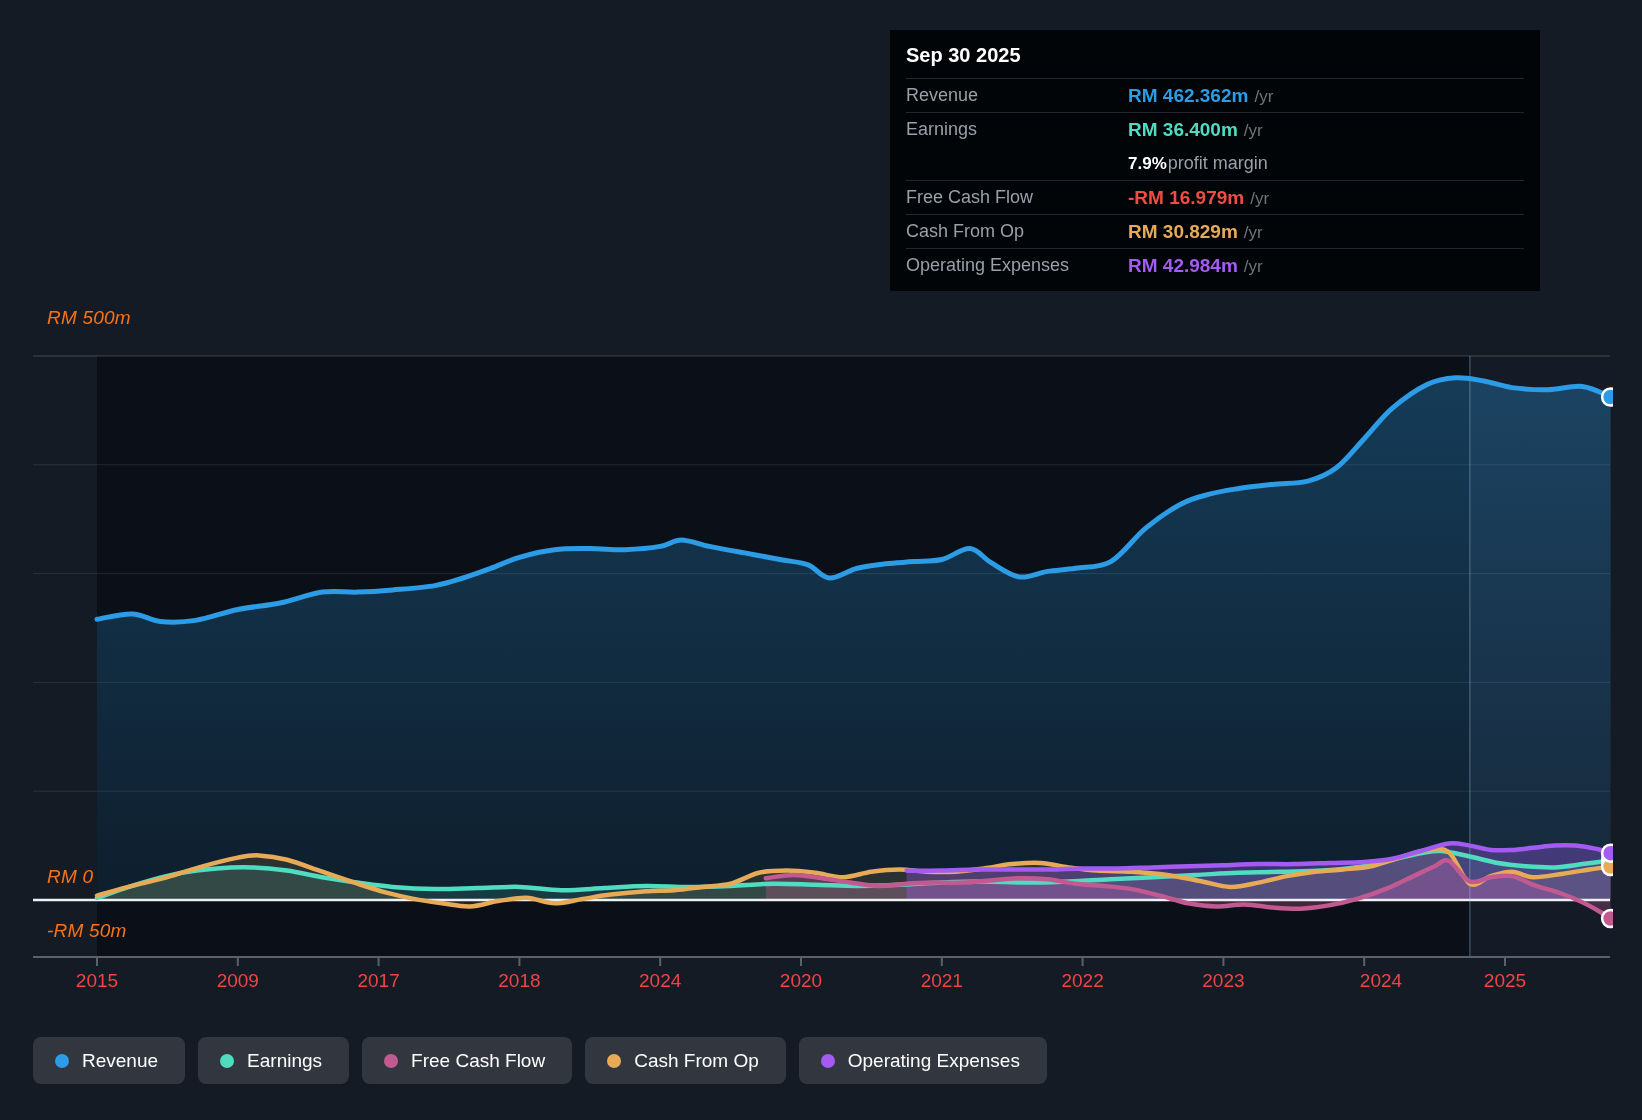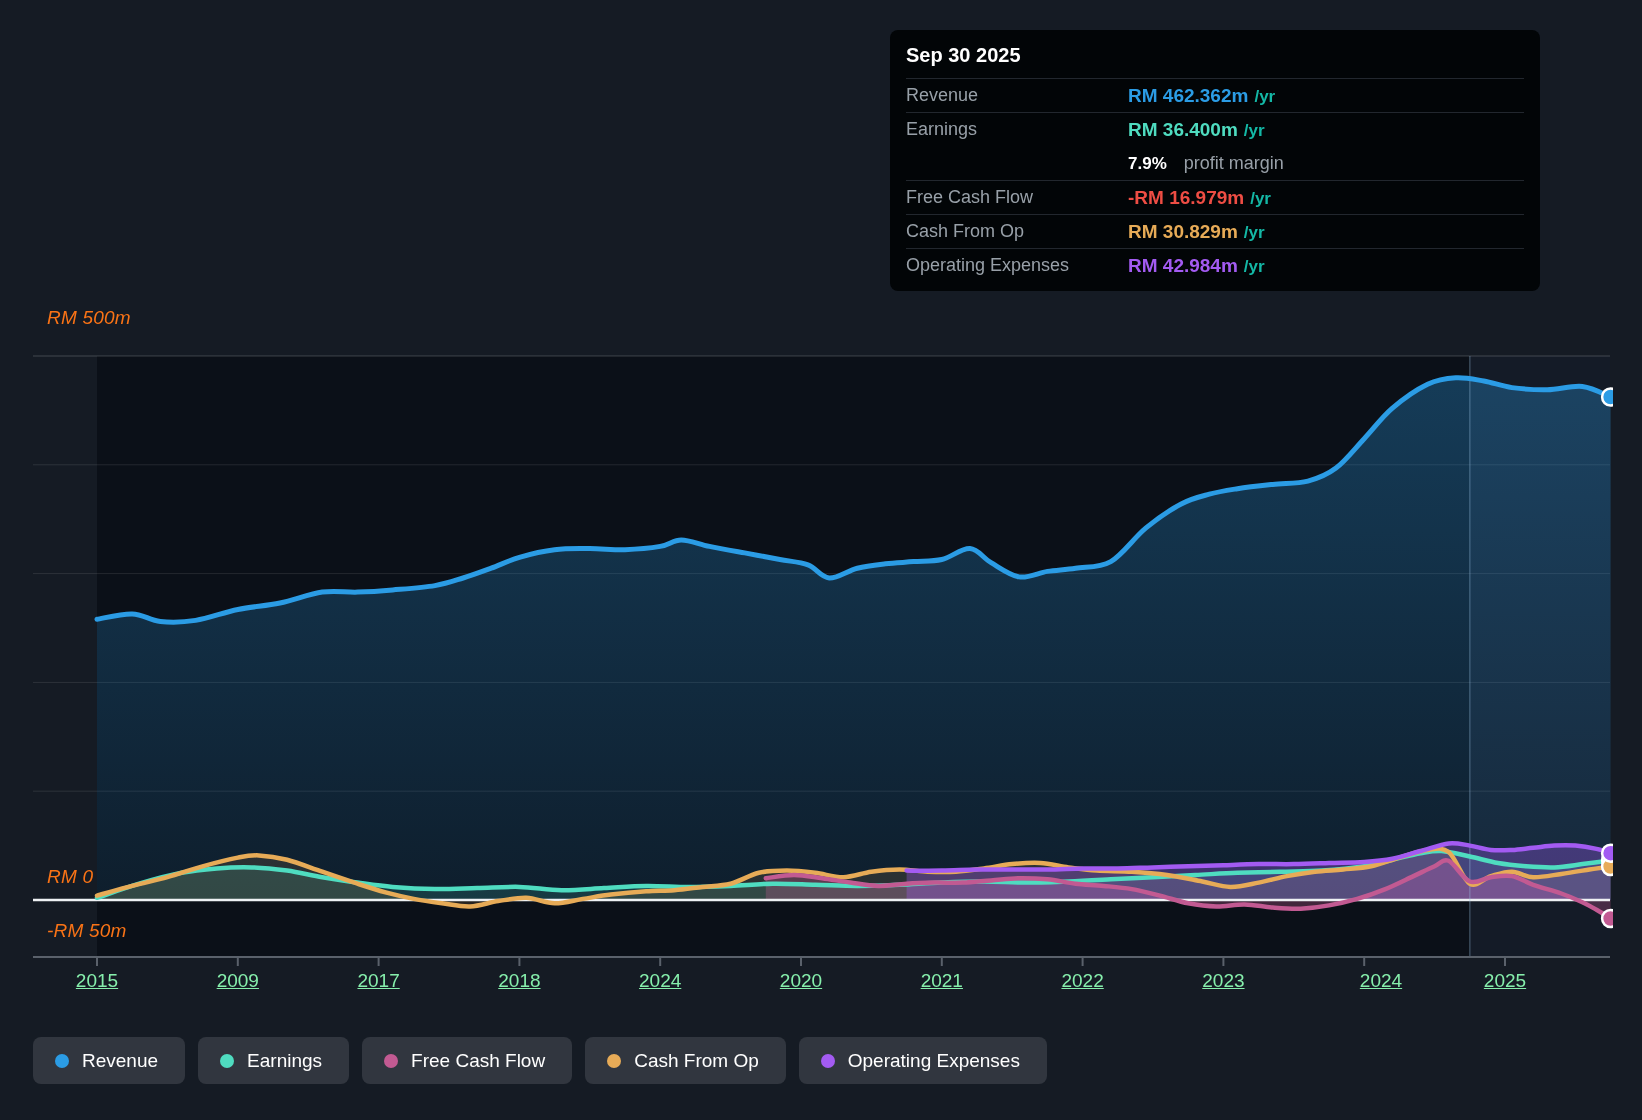--- a/index.html
+++ b/index.html
@@ -8,35 +8,35 @@
   #stage { position:absolute; inset:0; width:1642px; height:1120px; }
 
   
   #chart-svg { position:absolute; left:0; top:0; }
 
   
   .y-label { position:absolute; left:47px; transform:translateY(-50%); color:#f97316;
              font-size:19px; letter-spacing:.2px;font-style:italic; }
 
   
-  #x-axis .x-label { position:absolute; transform:translate(-50%,-50%); color:#86efac;
-             font-size:19px; font-weight:500; top:981px;text-decoration:underline; }
+  #x-axis .x-label { position:absolute; transform:translate(-50%,-50%); color:#ef4444;
+             font-size:19px; font-weight:500; top:981px; }
 
   
   #tooltip { position:absolute; left:890px; top:30px; width:650px; background:#020507;
-             border-radius:8px; padding:0 16px; color:#fff; }
+             border-radius:0; padding:0 16px; color:#fff; }
   #tooltip .tt-title { font-size:20px; font-weight:bold; padding:14px 0 11px 0; }
   #tooltip .tt-row { display:flex; align-items:center; border-top:1px solid #22272e;
              min-height:34px; }
   #tooltip .tt-row.no-border { border-top:none; }
   #tooltip .tt-label { width:222px; flex:none; color:#98a0a8; font-size:18px; }
   #tooltip .tt-value { font-size:19px; font-weight:bold; }
-  #tooltip .tt-suffix { color:#14b8a6; font-size:17px; font-weight:bold; margin-left:6px; }
+  #tooltip .tt-suffix { color:#737373; font-size:17px; font-weight:normal; margin-left:6px; }
   #tooltip .tt-margin-pct { font-size:17px; font-weight:bold; color:#fff; }
-  #tooltip .tt-margin-text { color:#98a0a8; font-size:18px; margin-left:17px; }
+  #tooltip .tt-margin-text { color:#98a0a8; font-size:18px; margin-left:1px; }
 
   
   #legend { position:absolute; left:33px; top:1037px; display:flex; gap:13px; }
   .legend-pill { display:flex; align-items:center; gap:13px; background:#31363f;
              border-radius:8px; height:47px; padding:0 27px 0 22px; cursor:pointer; }
   .legend-dot { width:14px; height:14px; border-radius:50%; flex:none; }
   .legend-label { color:#fff; font-size:19px; font-weight:500; white-space:nowrap; }
 </style>
 </head>
 <body>

